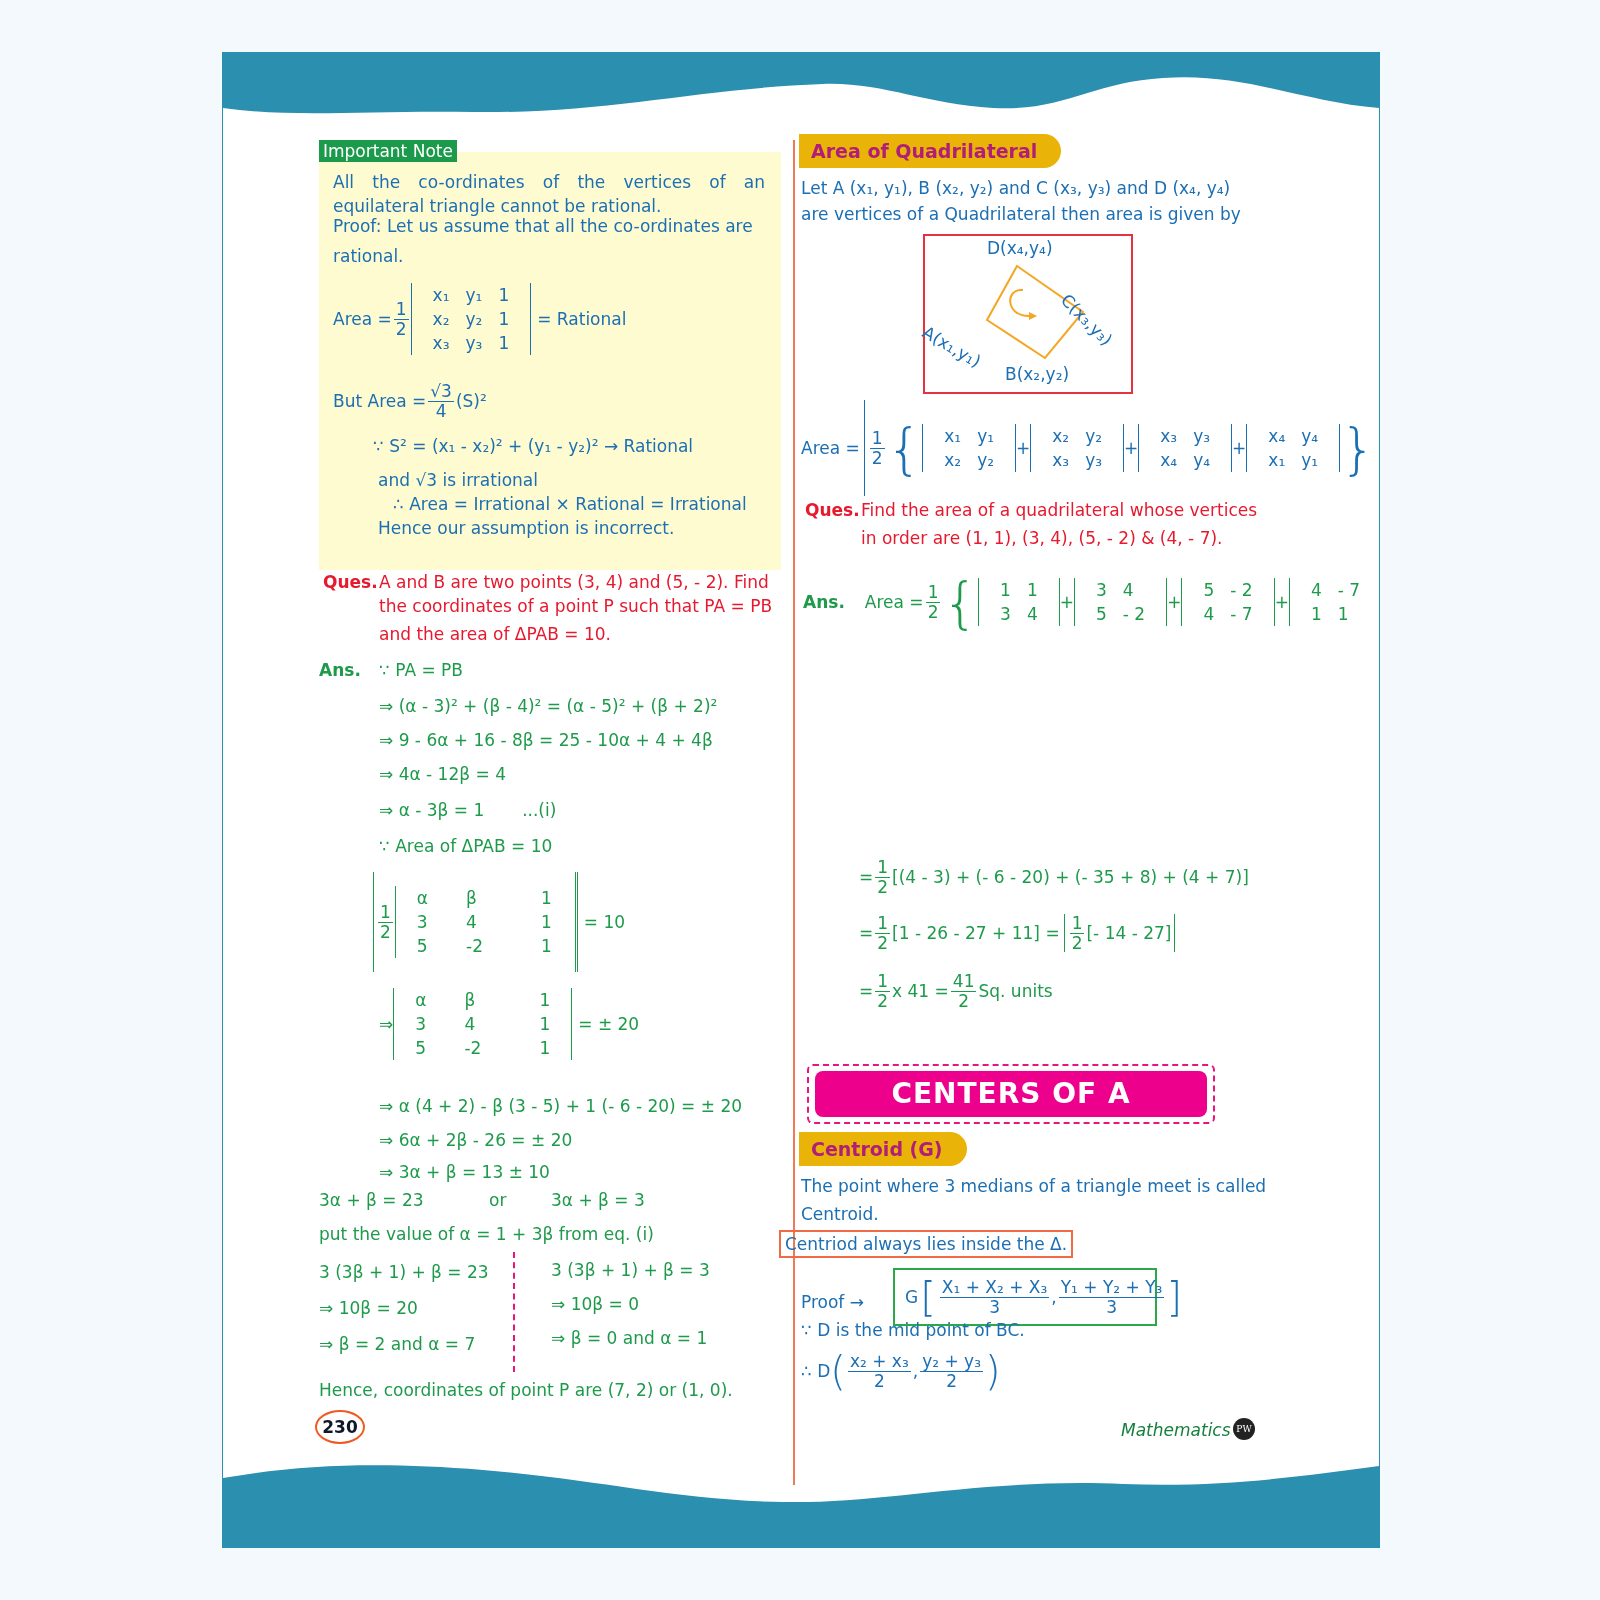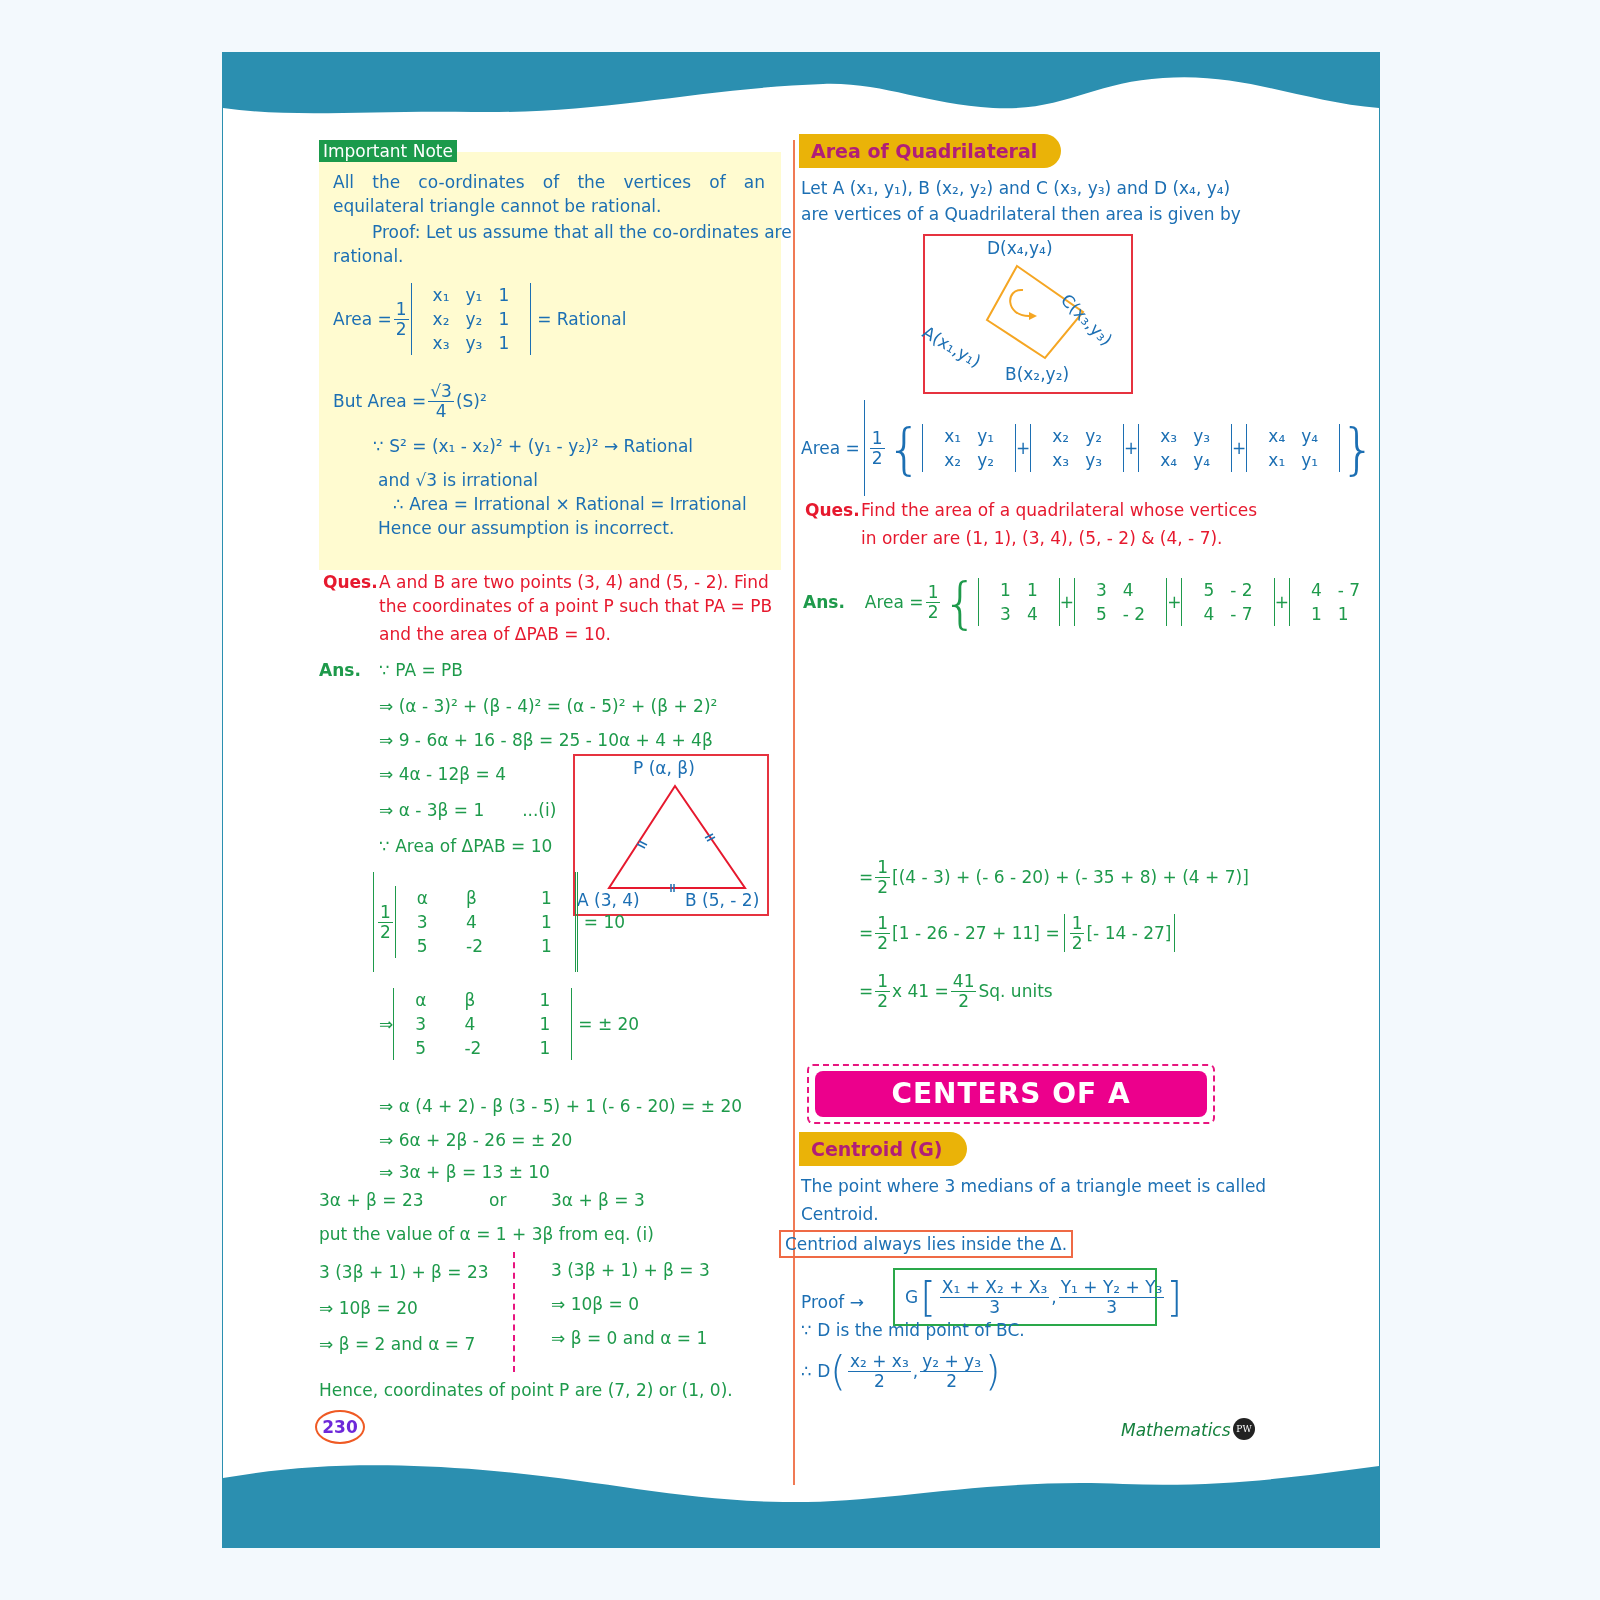--- a/index.html
+++ b/index.html
@@ -38,21 +38,21 @@
 
   <svg class="wave" style="top:1396px" width="1156" height="100">
     <path d="M0,30 C80,16 160,14 260,22 C380,32 450,52 560,54 C660,56 760,30 900,36 C1000,40 1080,28 1156,18 V100 H0 Z" fill="#2b8fb0"></path>
   </svg>
 
   <div class="note-box"></div>
   <div class="note-tag">Important Note</div>
 
   <div class="abs blue" style="left:110px;top:120px;width:432px;text-align:justify;text-align-last:justify;">All the co-ordinates of the vertices of an</div>
   <div class="abs blue" style="left:110px;top:144px;">equilateral triangle cannot be rational.</div>
-  <div class="abs blue" style="left:110px;top:170px;margin-left:39px;">Proof: Let us assume that all the co-ordinates are</div>
+  <div class="abs blue" style="left:110px;top:164px;">Proof: Let us assume that all the co-ordinates are</div>
   <div class="abs blue" style="left:110px;top:194px;">rational.</div>
 
   <div class="abs blue" style="left:110px;top:222px;height:90px;display:flex;align-items:center;">
     <span>Area =</span>
     <span class="frac">
         <span class="num">1</span>
         <span>2</span>
       </span>
     <span class="det">
       <table>
@@ -97,34 +97,20 @@
   <div class="abs red" style="left:156px;top:572px;">and the area of ΔPAB = 10.</div>
 
   <div class="abs green" style="left:96px;top:608px;font-weight:bold;">Ans.</div>
   <div class="abs green" style="left:156px;top:608px;">∵ PA = PB</div>
   <div class="abs green" style="left:156px;top:644px;">⇒ (α - 3)² + (β - 4)² = (α - 5)² + (β + 2)²</div>
   <div class="abs green" style="left:156px;top:678px;">⇒ 9 - 6α + 16 - 8β = 25 - 10α + 4 + 4β</div>
   <div class="abs green" style="left:156px;top:712px;">⇒ 4α - 12β = 4</div>
   <div class="abs green" style="left:156px;top:748px;white-space:pre;">⇒ α - 3β = 1       ...(i)</div>
   <div class="abs green" style="left:156px;top:784px;">∵ Area of ΔPAB = 10</div>
 
-  <div class="box-red" style="left:350px;top:702px;width:192px;height:158px;">
-    <svg width="192" height="158" style="position:absolute;left:0;top:0">
-      <polygon points="100,30 34,132 170,132" fill="none" stroke="#e6192e" stroke-width="2"></polygon>
-      <line x1="62" y1="88" x2="70" y2="92" stroke="#1c6fb3" stroke-width="1.5"></line>
-      <line x1="64" y1="85" x2="72" y2="89" stroke="#1c6fb3" stroke-width="1.5"></line>
-      <line x1="130" y1="82" x2="138" y2="78" stroke="#1c6fb3" stroke-width="1.5"></line>
-      <line x1="132" y1="85" x2="140" y2="81" stroke="#1c6fb3" stroke-width="1.5"></line>
-      <line x1="96" y1="128" x2="96" y2="136" stroke="#1c6fb3" stroke-width="1.5"></line>
-      <line x1="99" y1="128" x2="99" y2="136" stroke="#1c6fb3" stroke-width="1.5"></line>
-    </svg>
-    <div class="abs blue" style="left:58px;top:2px;">P (α, β)</div>
-    <div class="abs blue" style="left:2px;top:134px;">A (3, 4)</div>
-    <div class="abs blue" style="left:110px;top:134px;">B (5, - 2)</div>
-  </div>
 
   <div class="abs green" style="left:150px;top:820px;display:flex;align-items:center;">
     <span style="border-left:1.5px solid #1e9a4b;border-right:3px double #1e9a4b;display:flex;align-items:center;padding:0 2px;height:100px;">
       <span class="frac">
           <span class="num">1</span>
           <span>2</span>
         </span>
       <span class="det" style="border-right:none;">
         <table>
           <tbody>
@@ -186,21 +172,21 @@
 
   <div class="abs green" style="left:96px;top:1210px;">3 (3β + 1) + β = 23</div>
   <div class="abs green" style="left:96px;top:1246px;">⇒ 10β = 20</div>
   <div class="abs green" style="left:96px;top:1282px;">⇒ β = 2 and α = 7</div>
   <div class="abs" style="left:290px;top:1200px;height:120px;border-left:2px dashed #e8157f;"></div>
   <div class="abs green" style="left:328px;top:1208px;">3 (3β + 1) + β = 3</div>
   <div class="abs green" style="left:328px;top:1242px;">⇒ 10β = 0</div>
   <div class="abs green" style="left:328px;top:1276px;">⇒ β = 0 and α = 1</div>
   <div class="abs green" style="left:96px;top:1328px;">Hence, coordinates of point P are (7, 2) or (1, 0).</div>
 
-  <div class="abs" style="left:92px;top:1358px;width:46px;height:30px;border:2.5px solid #ef5a24;border-radius:50%;text-align:center;line-height:30px;font-weight:bold;color:#6d28d9;">230</div>
+  <div class="abs" style="left:92px;top:1358px;width:46px;height:30px;border:2.5px solid #ef5a24;border-radius:50%;text-align:center;line-height:30px;font-weight:bold;color:#0f172a;">230</div>
 
   <div class="vdiv"></div>
 
   <div class="pill" style="left:576px;top:82px;">Area of Quadrilateral</div>
   <div class="abs blue" style="left:578px;top:126px;">Let A (x₁, y₁), B (x₂, y₂) and C (x₃, y₃) and D (x₄, y₄)</div>
   <div class="abs blue" style="left:578px;top:152px;">are vertices of a Quadrilateral then area is given by</div>
 
   <div class="box-red" style="left:700px;top:182px;width:206px;height:156px;">
     <svg width="206" height="156" style="position:absolute;left:0;top:0">
       <polygon points="92,30 158,76 120,122 62,84" fill="none" stroke="#f5a623" stroke-width="2"></polygon>

